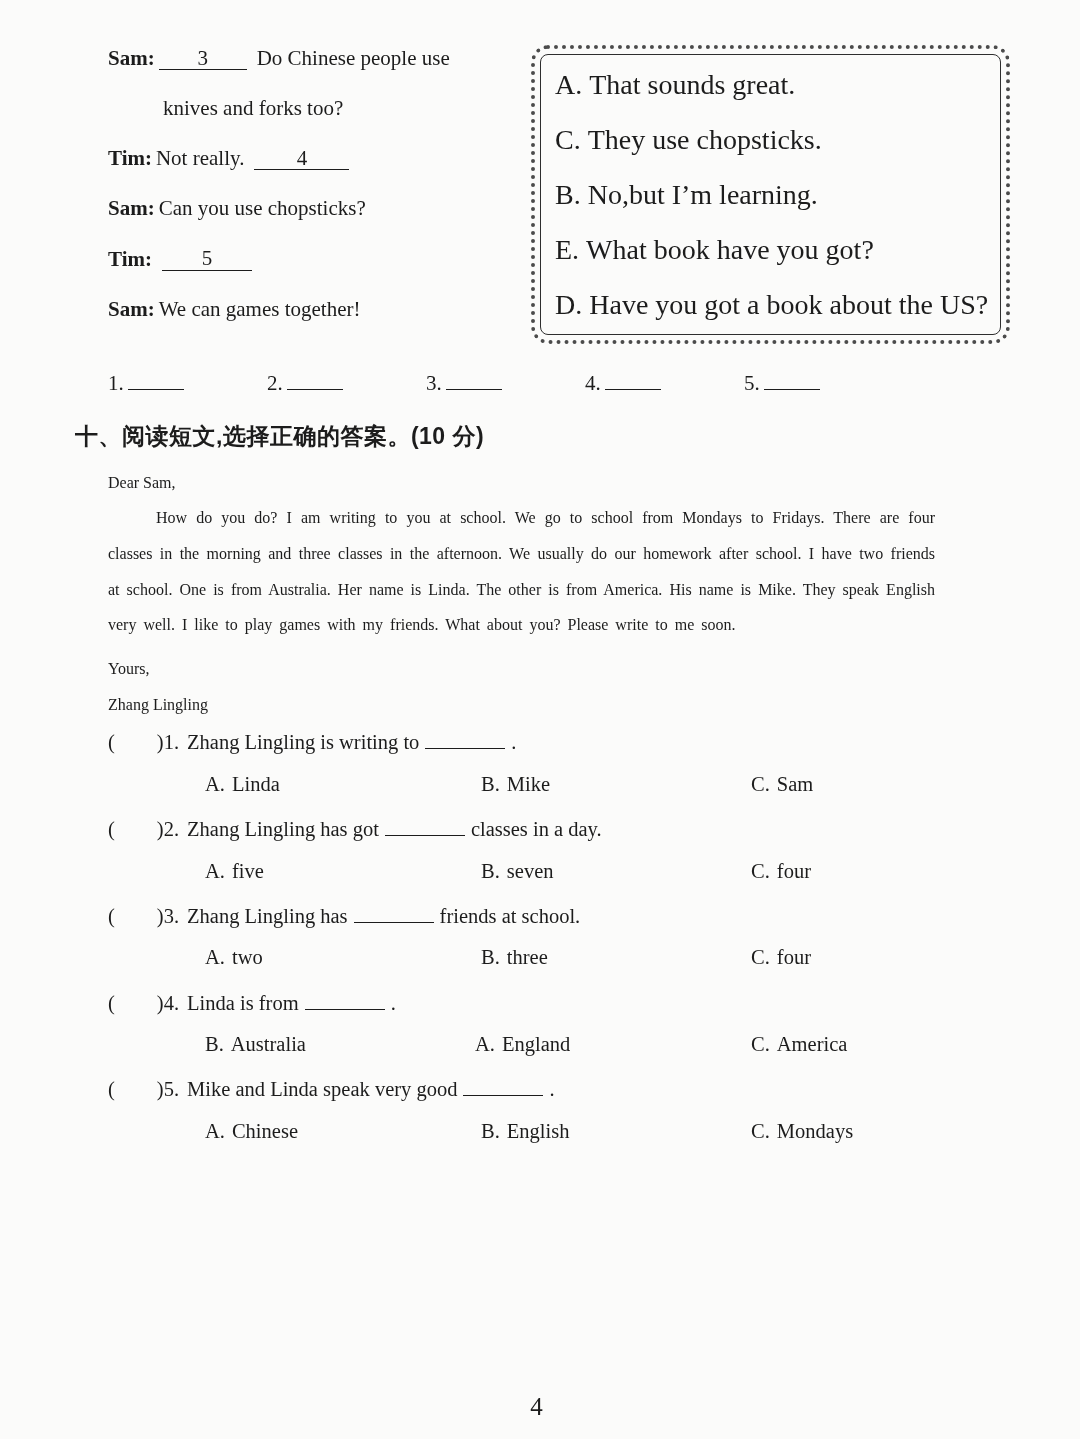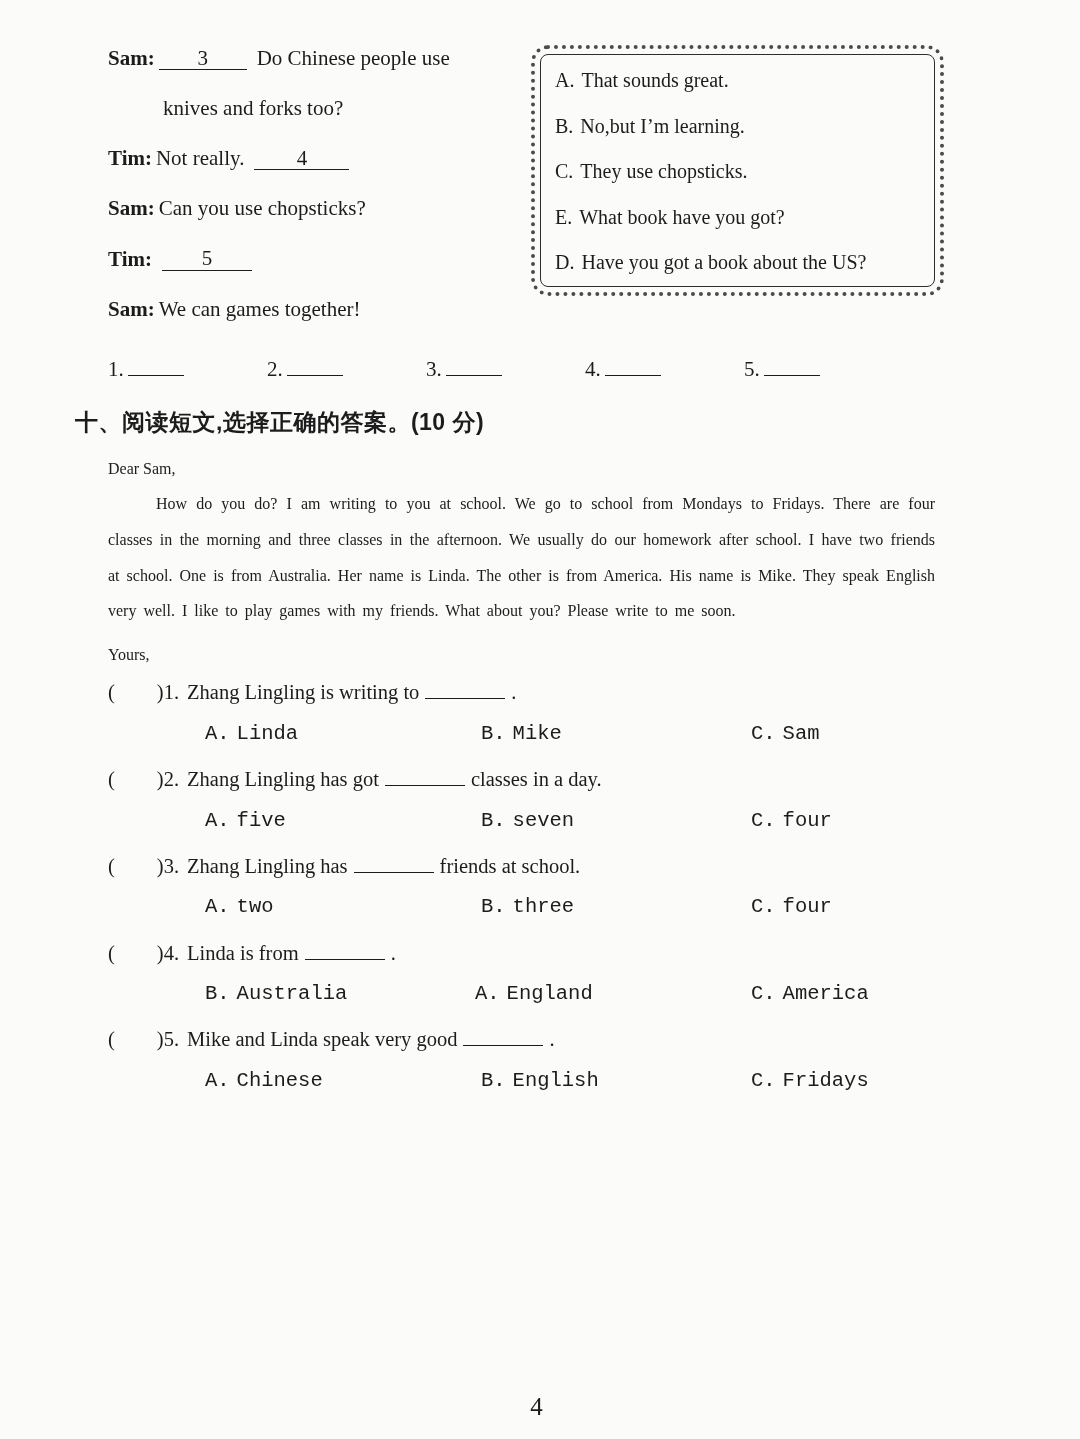--- a/index.html
+++ b/index.html
@@ -42,21 +42,21 @@
   .options-frame{
     margin-left:12px;
     flex:1;
     border:1.6px solid var(--frame,#2e2e2e);
     border-radius:8px;
     outline:4px dotted #4b4b4b;
     outline-offset:5px;
     padding:13px 12px 10px 14px;
     margin-top:8px;
   }
-  .opt-item{font-size:20px;line-height:1.2;margin-bottom:21.5px;white-space:nowrap;}
+  .opt-item{font-size:28px;line-height:1.2;margin-bottom:21.5px;white-space:nowrap;}
   .opt-item:last-child{margin-bottom:2px;}
   .opt-label{margin-right:7px;}
   
   .answer-row{display:flex;margin-top:34px;font-size:21px;}
   .ans-item{width:159px;flex:none;}
   .ans-num{margin-right:4px;}
   .ans-blank{display:inline-block;width:56px;border-bottom:1.6px solid var(--ink,#1c1c1c);height:1em;vertical-align:baseline;}
   
   .section-heading{
     margin-top:25px;
@@ -78,21 +78,21 @@
   .letter-closing{margin-top:8px;line-height:2.24;}
   .letter-signature{line-height:2.24;}
   
   .questions{margin-top:6px;font-size:20.5px;}
   .q-stem{display:flex;align-items:baseline;margin-bottom:17px;line-height:1.2;}
   .paren-open{flex:none;}
   .paren-space{display:inline-block;width:42px;flex:none;}
   .q-num{flex:none;margin-right:8px;}
   .q-blank{display:inline-block;width:80px;border-bottom:1.6px solid var(--ink,#1c1c1c);height:1em;margin:0 6px;flex:none;}
   .q-opts{display:flex;padding-left:97px;margin-bottom:19px;line-height:1.2;}
-  .q-opt{flex:none;font-family:Liberation Mono, monospace;}
+  .q-opt{flex:none;}
   .q-opt.c1{width:276px;}
   .q-opt.c2{width:270px;}
   .q-opt .opt-label{margin-right:7px;}
   
   .page-number{
     margin-top:auto;
     margin-bottom:18px;
     align-self:center;
     font-size:25px;
     margin-left:30px;
@@ -133,24 +133,24 @@
         <span class="dspeaker">Sam:</span>
         <span>We can games together!</span>
       </div>
     </div>
 
     <div class="options-frame">
       <div class="opt-item">
         <span class="opt-label">A.</span><span>That sounds great.</span>
       </div>
       <div class="opt-item">
+        <span class="opt-label">C.</span><span>They use chopsticks.</span>
+      </div>
+      <div class="opt-item">
         <span class="opt-label">B.</span><span>No,but I’m learning.</span>
-      </div>
-      <div class="opt-item">
-        <span class="opt-label">C.</span><span>They use chopsticks.</span>
       </div>
       <div class="opt-item">
         <span class="opt-label">E.</span><span>What book have you got?</span>
       </div>
       <div class="opt-item">
         <span class="opt-label">D.</span><span>Have you got a book about the US?</span>
       </div>
     </div>
   </div>
 
@@ -171,20 +171,21 @@
       <span class="ans-num">5.</span><span class="ans-blank"></span>
     </div>
   </div>
 
   <div class="section-heading">十、阅读短文,选择正确的答案。(10 分)</div>
 
   <div class="letter">
     <div class="letter-salutation">Dear Sam,</div>
     <p class="letter-body">How do you do? I am writing to you at school. We go to school from Mondays to Fridays. There are four classes in the morning and three classes in the afternoon. We usually do our homework after school. I have two friends at school. One is from Australia. Her name is Linda. The other is from America. His name is Mike. They speak English very well. I like to play games with my friends. What about you? Please write to me soon.</p>
     <div class="letter-closing">Yours,</div>
+    <div class="letter-signature">Zhang Lingling</div>
   </div>
 
   <div class="questions">
 
     <div class="q-stem">
       <span class="paren-open">(</span>
         <span class="paren-space"></span>
         <span class="q-num">)1.</span>
         <span>Zhang Lingling is writing to</span>
         <span class="q-blank"></span>
@@ -242,20 +243,20 @@
       <span class="paren-open">(</span>
         <span class="paren-space"></span>
         <span class="q-num">)5.</span>
         <span>Mike and Linda speak very good</span>
         <span class="q-blank"></span>
         <span>.</span>
     </div>
     <div class="q-opts">
       <span class="q-opt c1"><span class="opt-label">A.</span><span>Chinese</span></span>
       <span class="q-opt c2"><span class="opt-label">B.</span><span>English</span></span>
-      <span class="q-opt"><span class="opt-label">C.</span><span>Fridays</span></span>
+      <span class="q-opt"><span class="opt-label">C.</span><span>Mondays</span></span>
     </div>
 
   </div>
 
   <div class="page-number">4</div>
 
 </div>
 
 </body></html>

